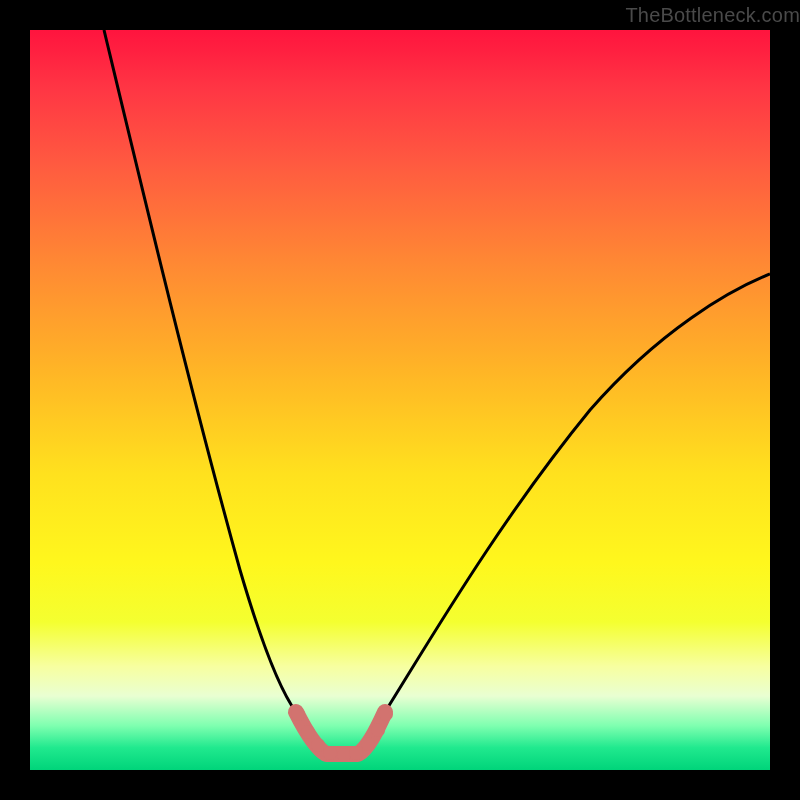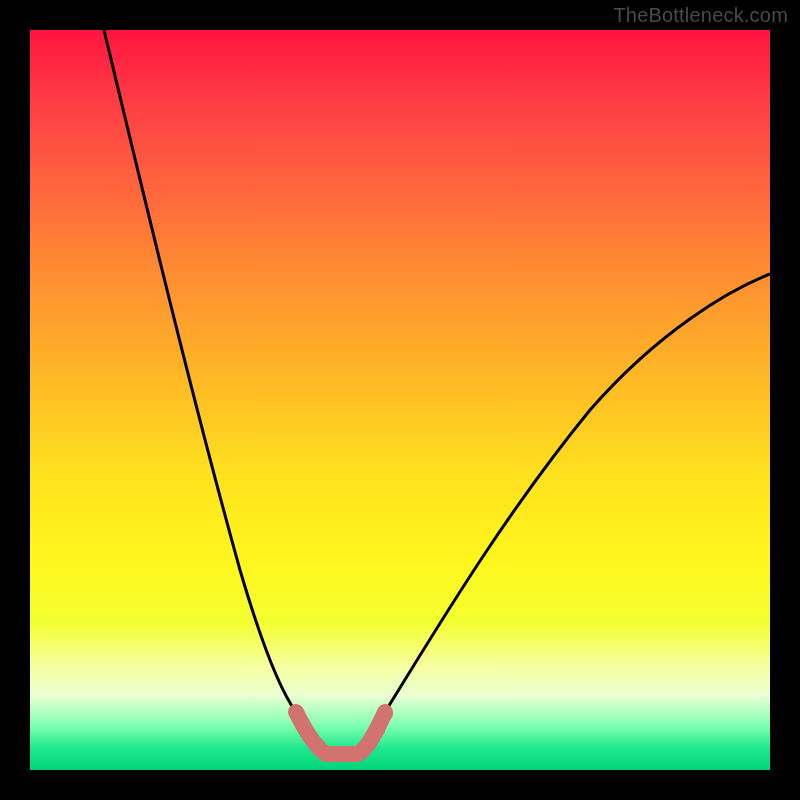--- a/index.html
+++ b/index.html
@@ -13,21 +13,21 @@
   }
   .frame {
     position: relative;
     width: 800px;
     height: 800px;
     background: #000;
   }
   .watermark {
     position: absolute;
     top: 4px;
-    right: 12px;
+    right: 0;
     color: #4a4a4a;
     font-size: 20px;
     font-weight: 500;
     z-index: 10;
     letter-spacing: 0.2px;
   }
   .plot-area {
     position: absolute;
     left: 30px;
     top: 30px;

